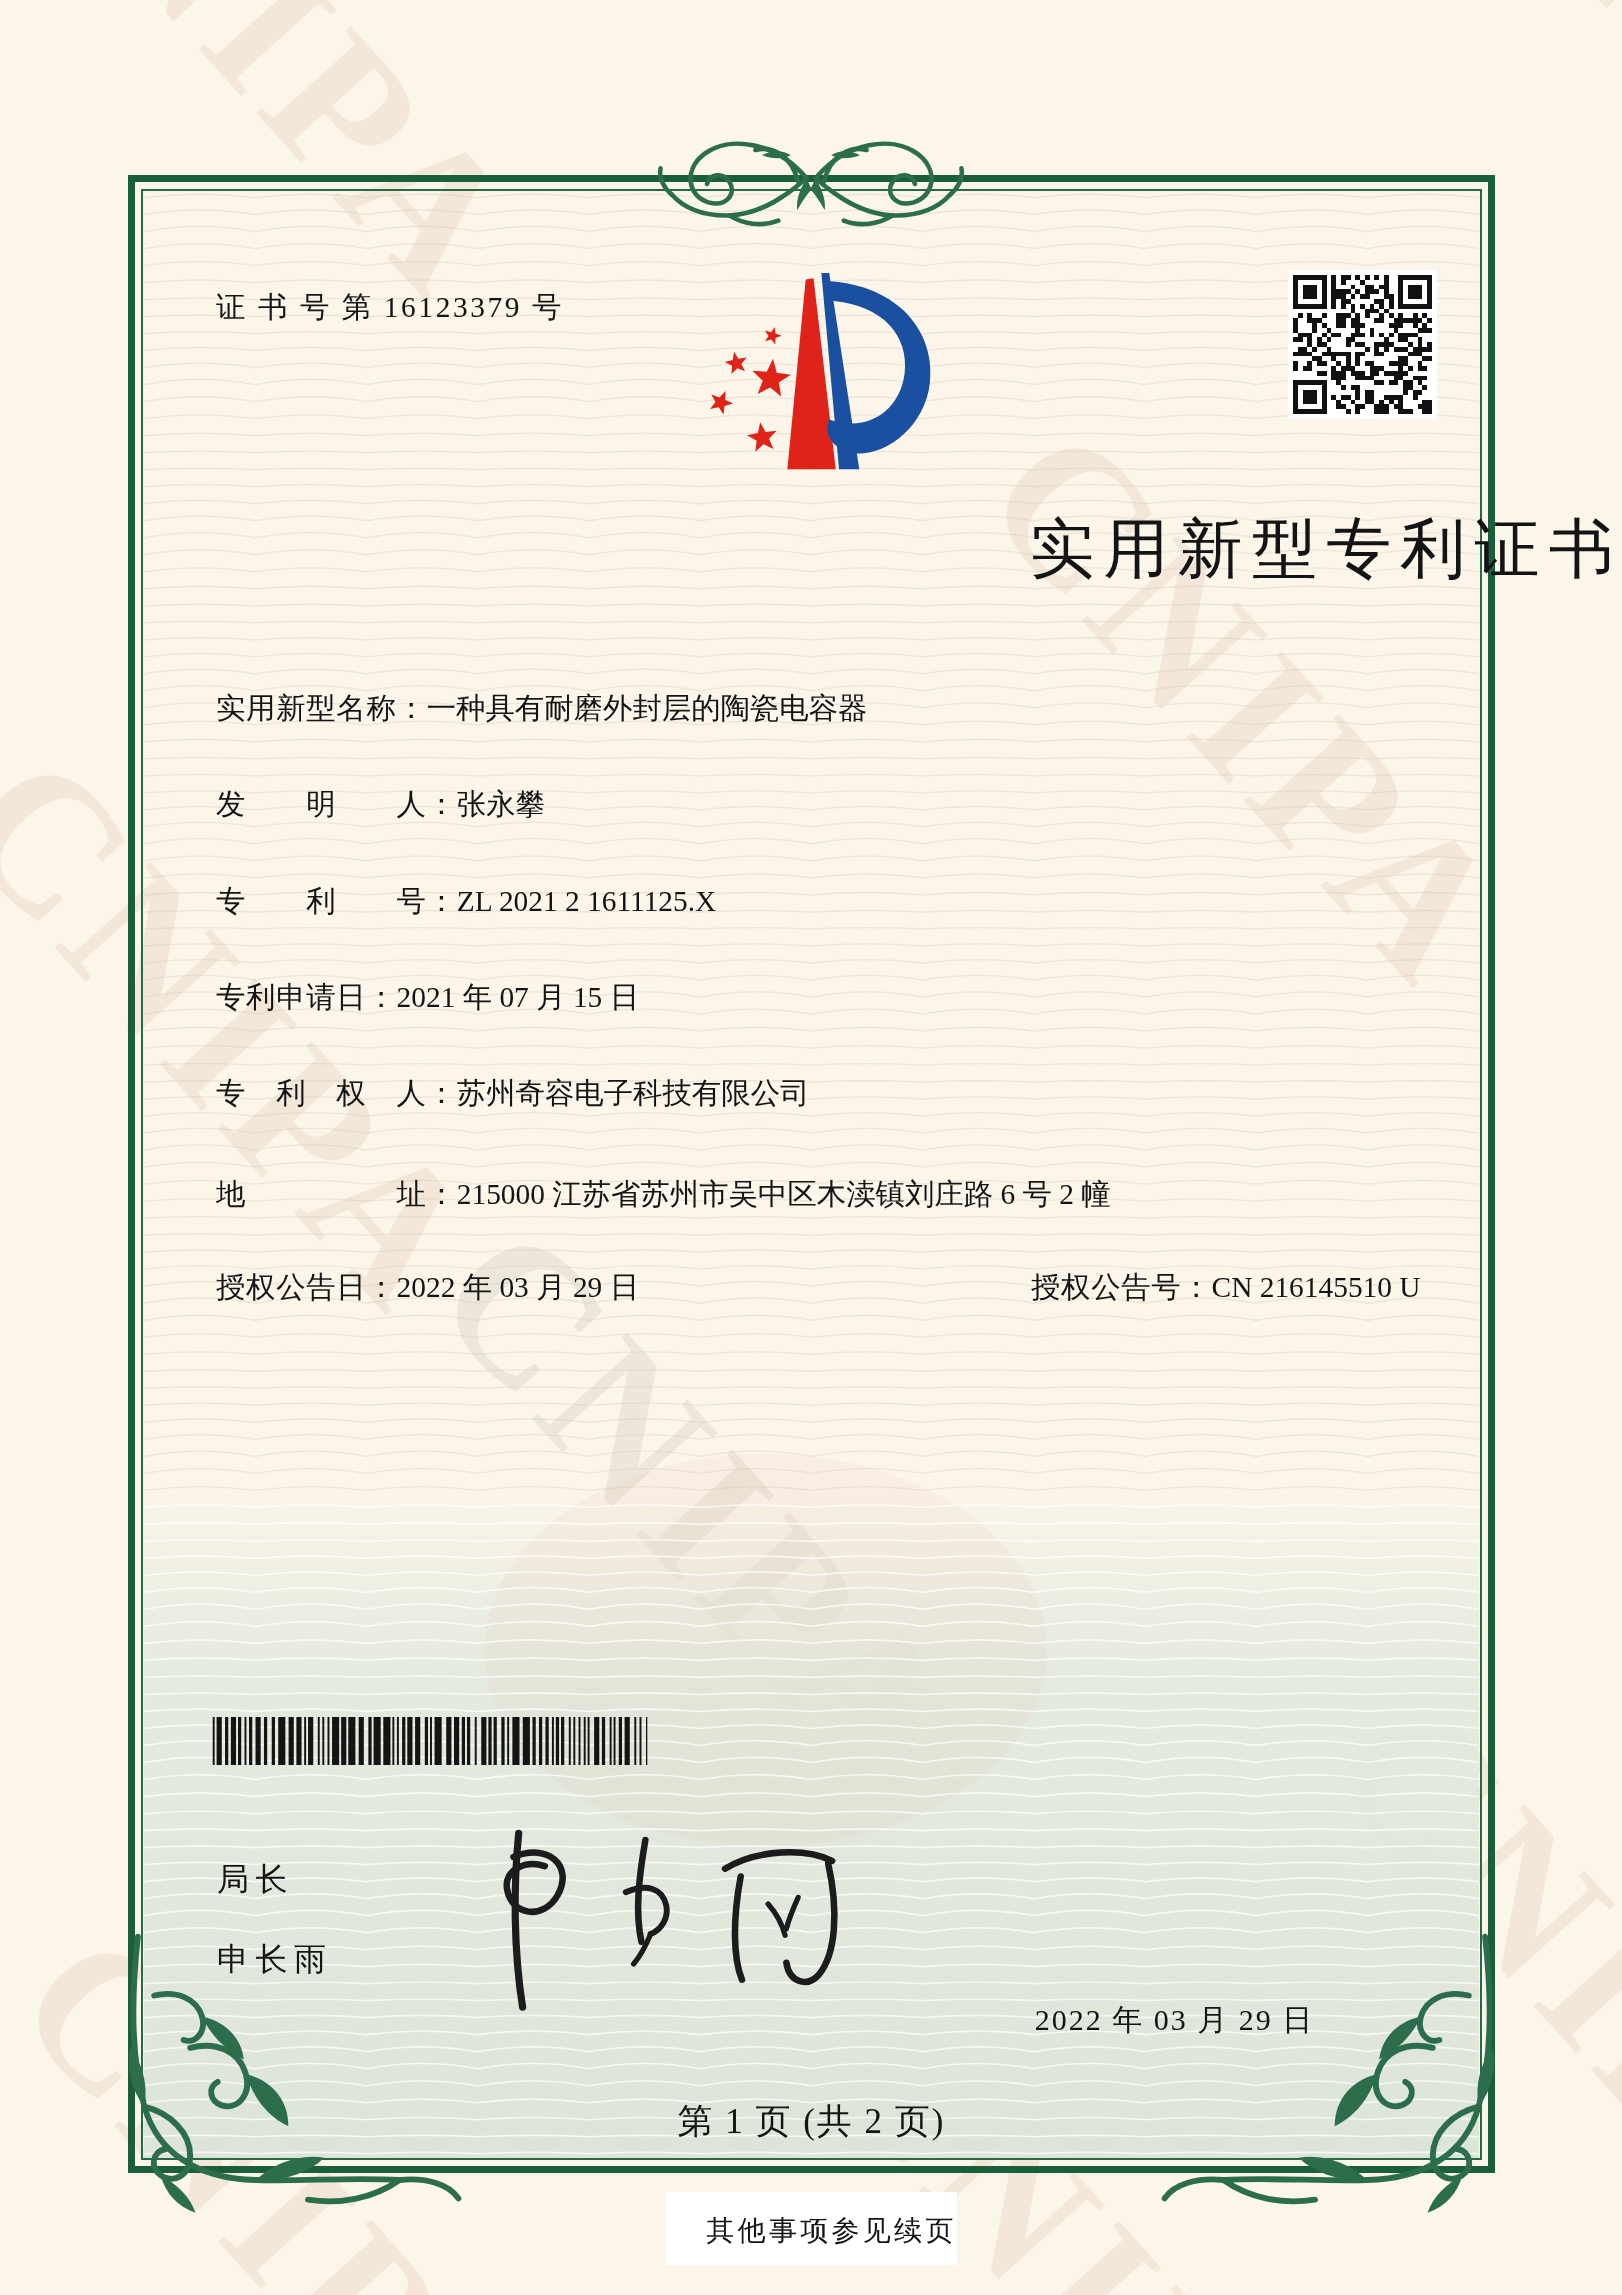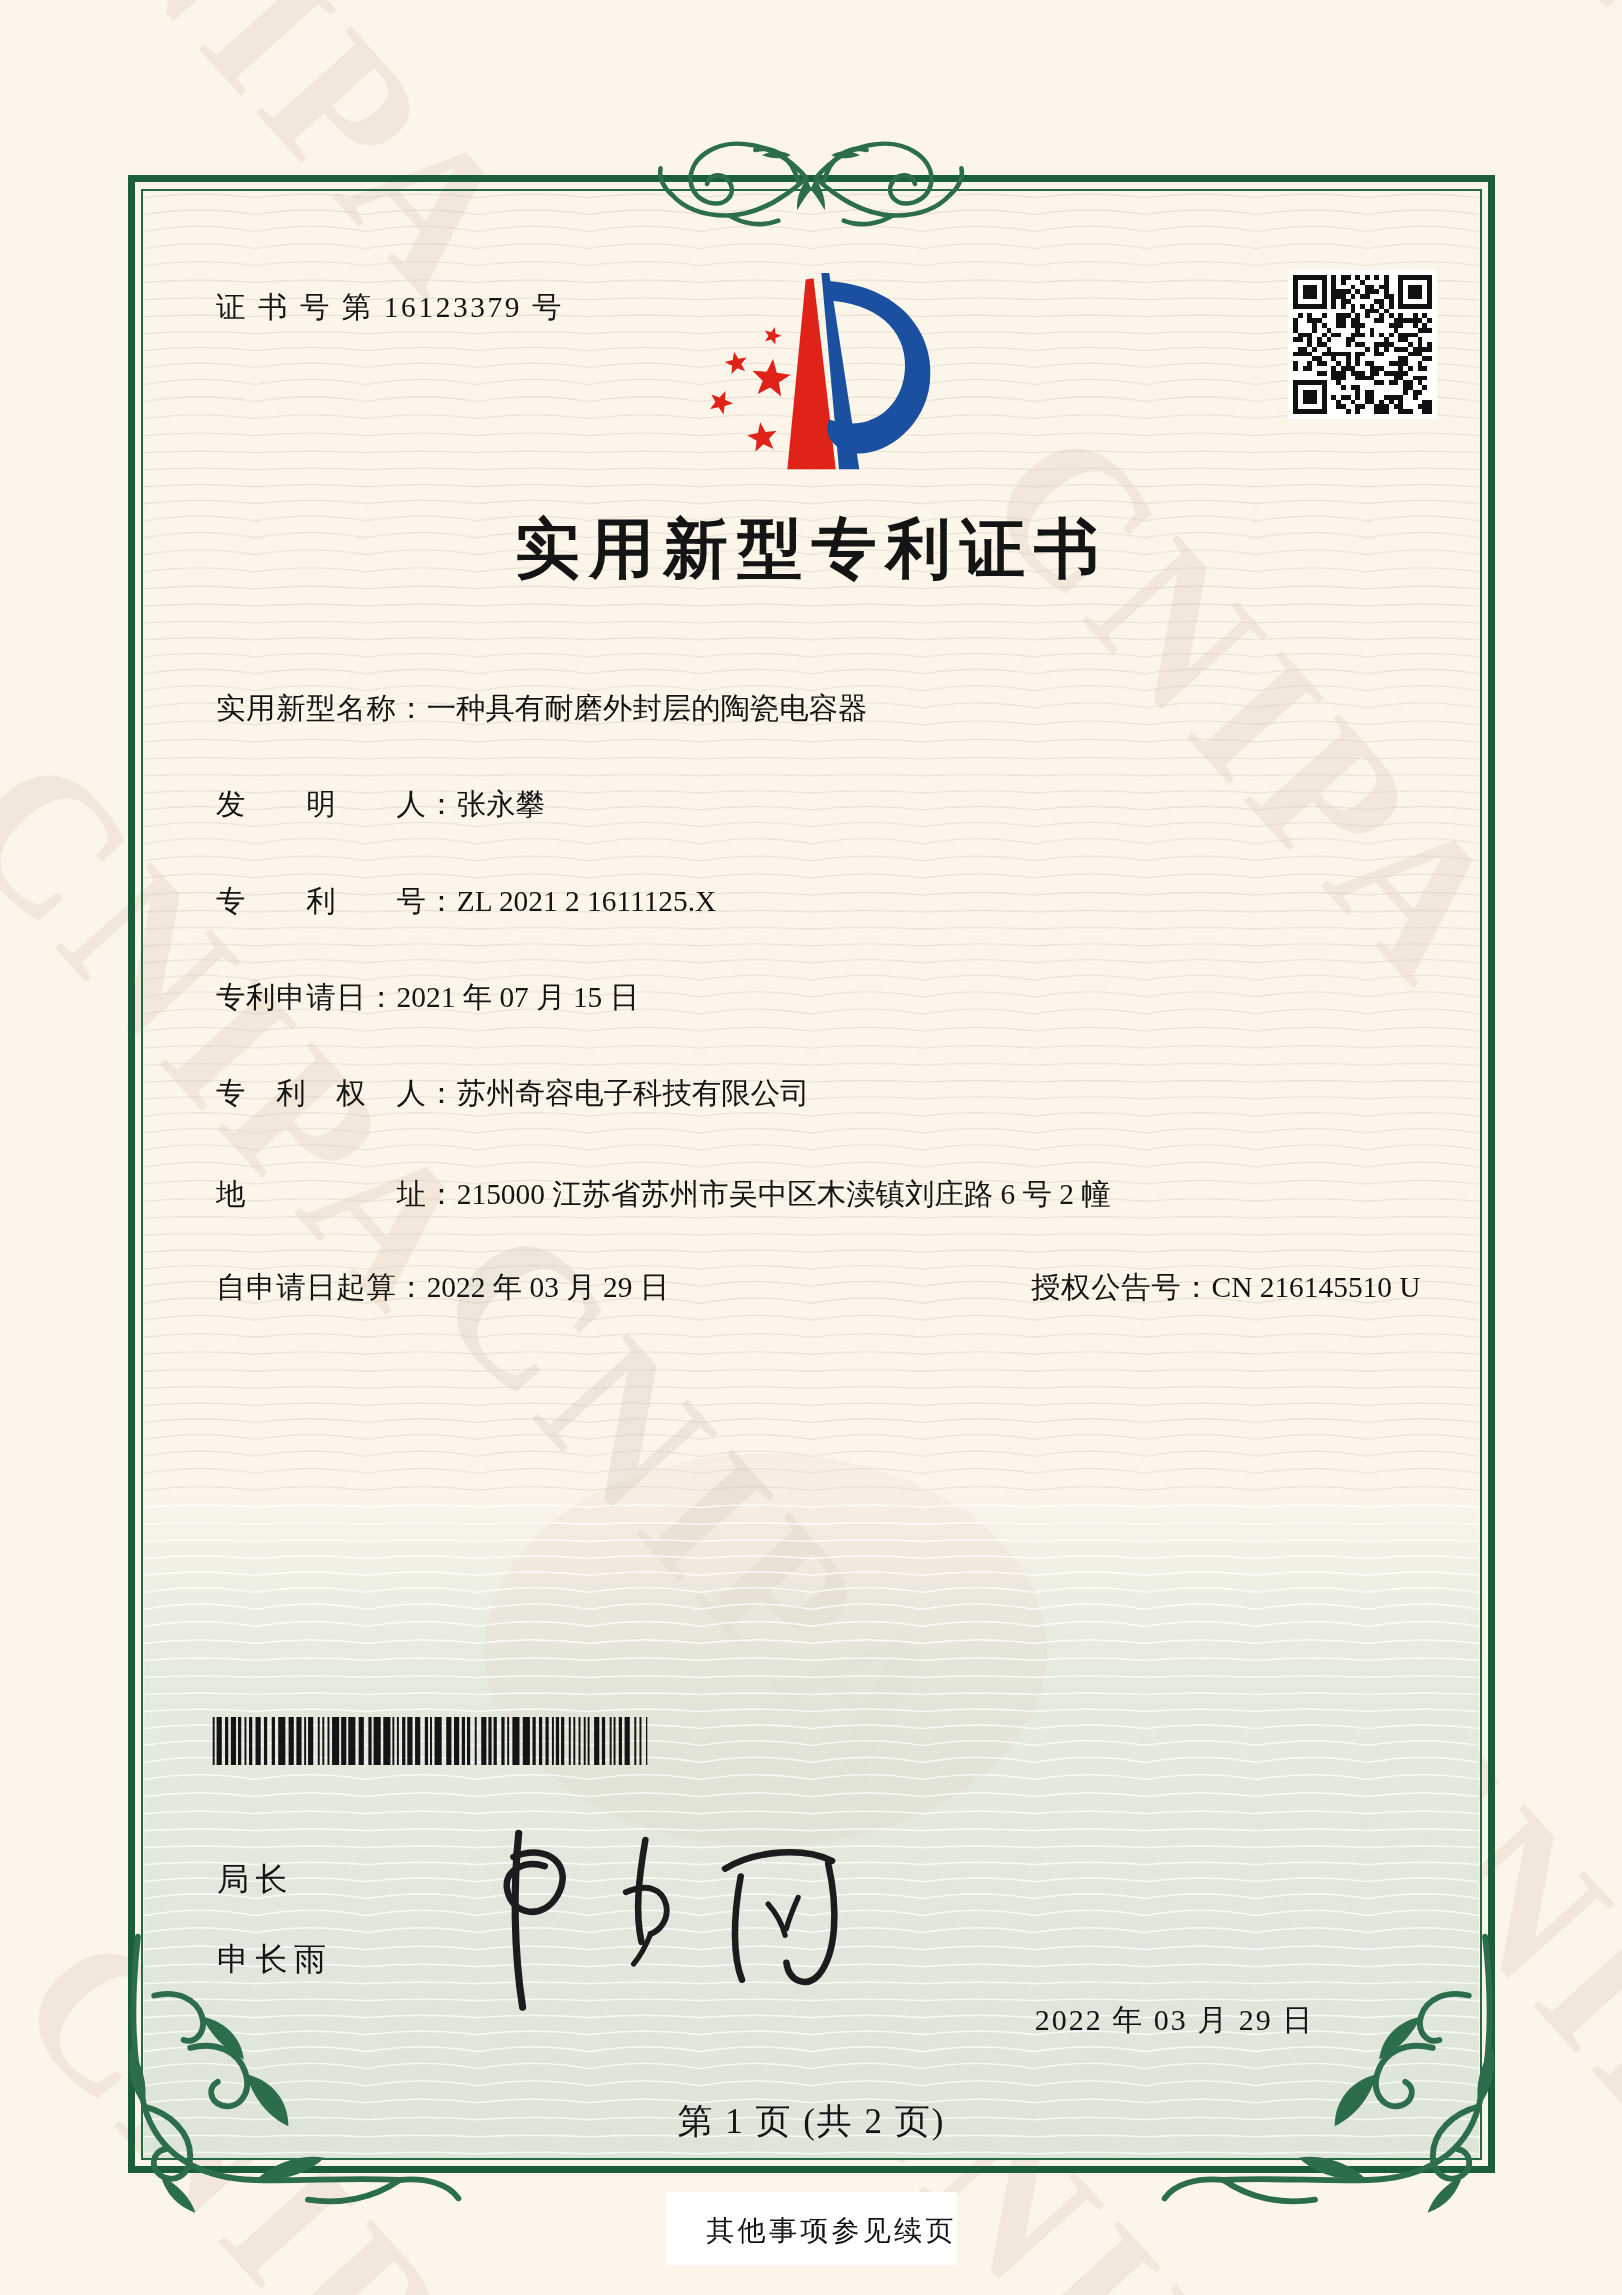--- a/index.html
+++ b/index.html
@@ -27,22 +27,22 @@
     position:absolute;left:141px;top:189px;right:141px;bottom:135px;
     border:2px solid #266a45;
   }
   
   .decor{position:absolute;pointer-events:none;}
   
   .certno{
     position:absolute;left:216px;top:288px;font-size:29.4px;letter-spacing:2.6px;
   }
   .title{
-    position:absolute;left:0;top:505px;width:100%;text-align:center;
-    font-size:65px;font-weight:bold;letter-spacing:9.2px;
+    position:absolute;left:0;top:505px;width:100%;text-align:right;
+    font-size:65px;font-weight:normal;letter-spacing:9.2px;
   }
   .fieldrow{position:absolute;left:216px;font-size:29.4px;white-space:nowrap;}
   .fieldrow .lab{letter-spacing:0.7px;}
   .grant2{position:absolute;left:815px;top:0;}
   .bodytext{
     position:absolute;left:211px;top:1336px;width:1207px;
     font-size:29.4px;line-height:48px;text-align:justify;
     letter-spacing:1.6px;
   }
   .bodytext p{margin:0;text-indent:2em;}
@@ -703,21 +703,21 @@
   <div class="fieldrow" style="top:978px;text-align:right;">
     <span class="lab">专利申请日：</span><span>2021 年 07 月 15 日</span>
   </div>
   <div class="fieldrow" style="top:1074px;">
     <span class="lab">专　利　权　人：</span><span>苏州奇容电子科技有限公司</span>
   </div>
   <div class="fieldrow" style="top:1175px;">
     <span class="lab">地　　　　　址：</span><span>215000 江苏省苏州市吴中区木渎镇刘庄路 6 号 2 幢</span>
   </div>
   <div class="fieldrow" style="top:1268px;">
-    <span><span class="lab">自申请日起算：</span><span>2022 年 03 月 29 日</span></span>
+    <span><span class="lab">授权公告日：</span><span>2022 年 03 月 29 日</span></span>
     <span class="grant2"><span class="lab">授权公告号：</span><span>CN 216145510 U</span></span>
   </div>
 
 
   <svg id="barcode" class="decor" style="left:211px;top:1717px;" width="438" height="48" viewBox="0 0 670 74">
       <rect x="0" y="0" width="3" height="74" fill="#141414"></rect>
       <rect x="6" y="0" width="8" height="74" fill="#141414"></rect>
       <rect x="19" y="0" width="5" height="74" fill="#141414"></rect>
       <rect x="28" y="0" width="8" height="74" fill="#141414"></rect>
       <rect x="39" y="0" width="5" height="74" fill="#141414"></rect>

